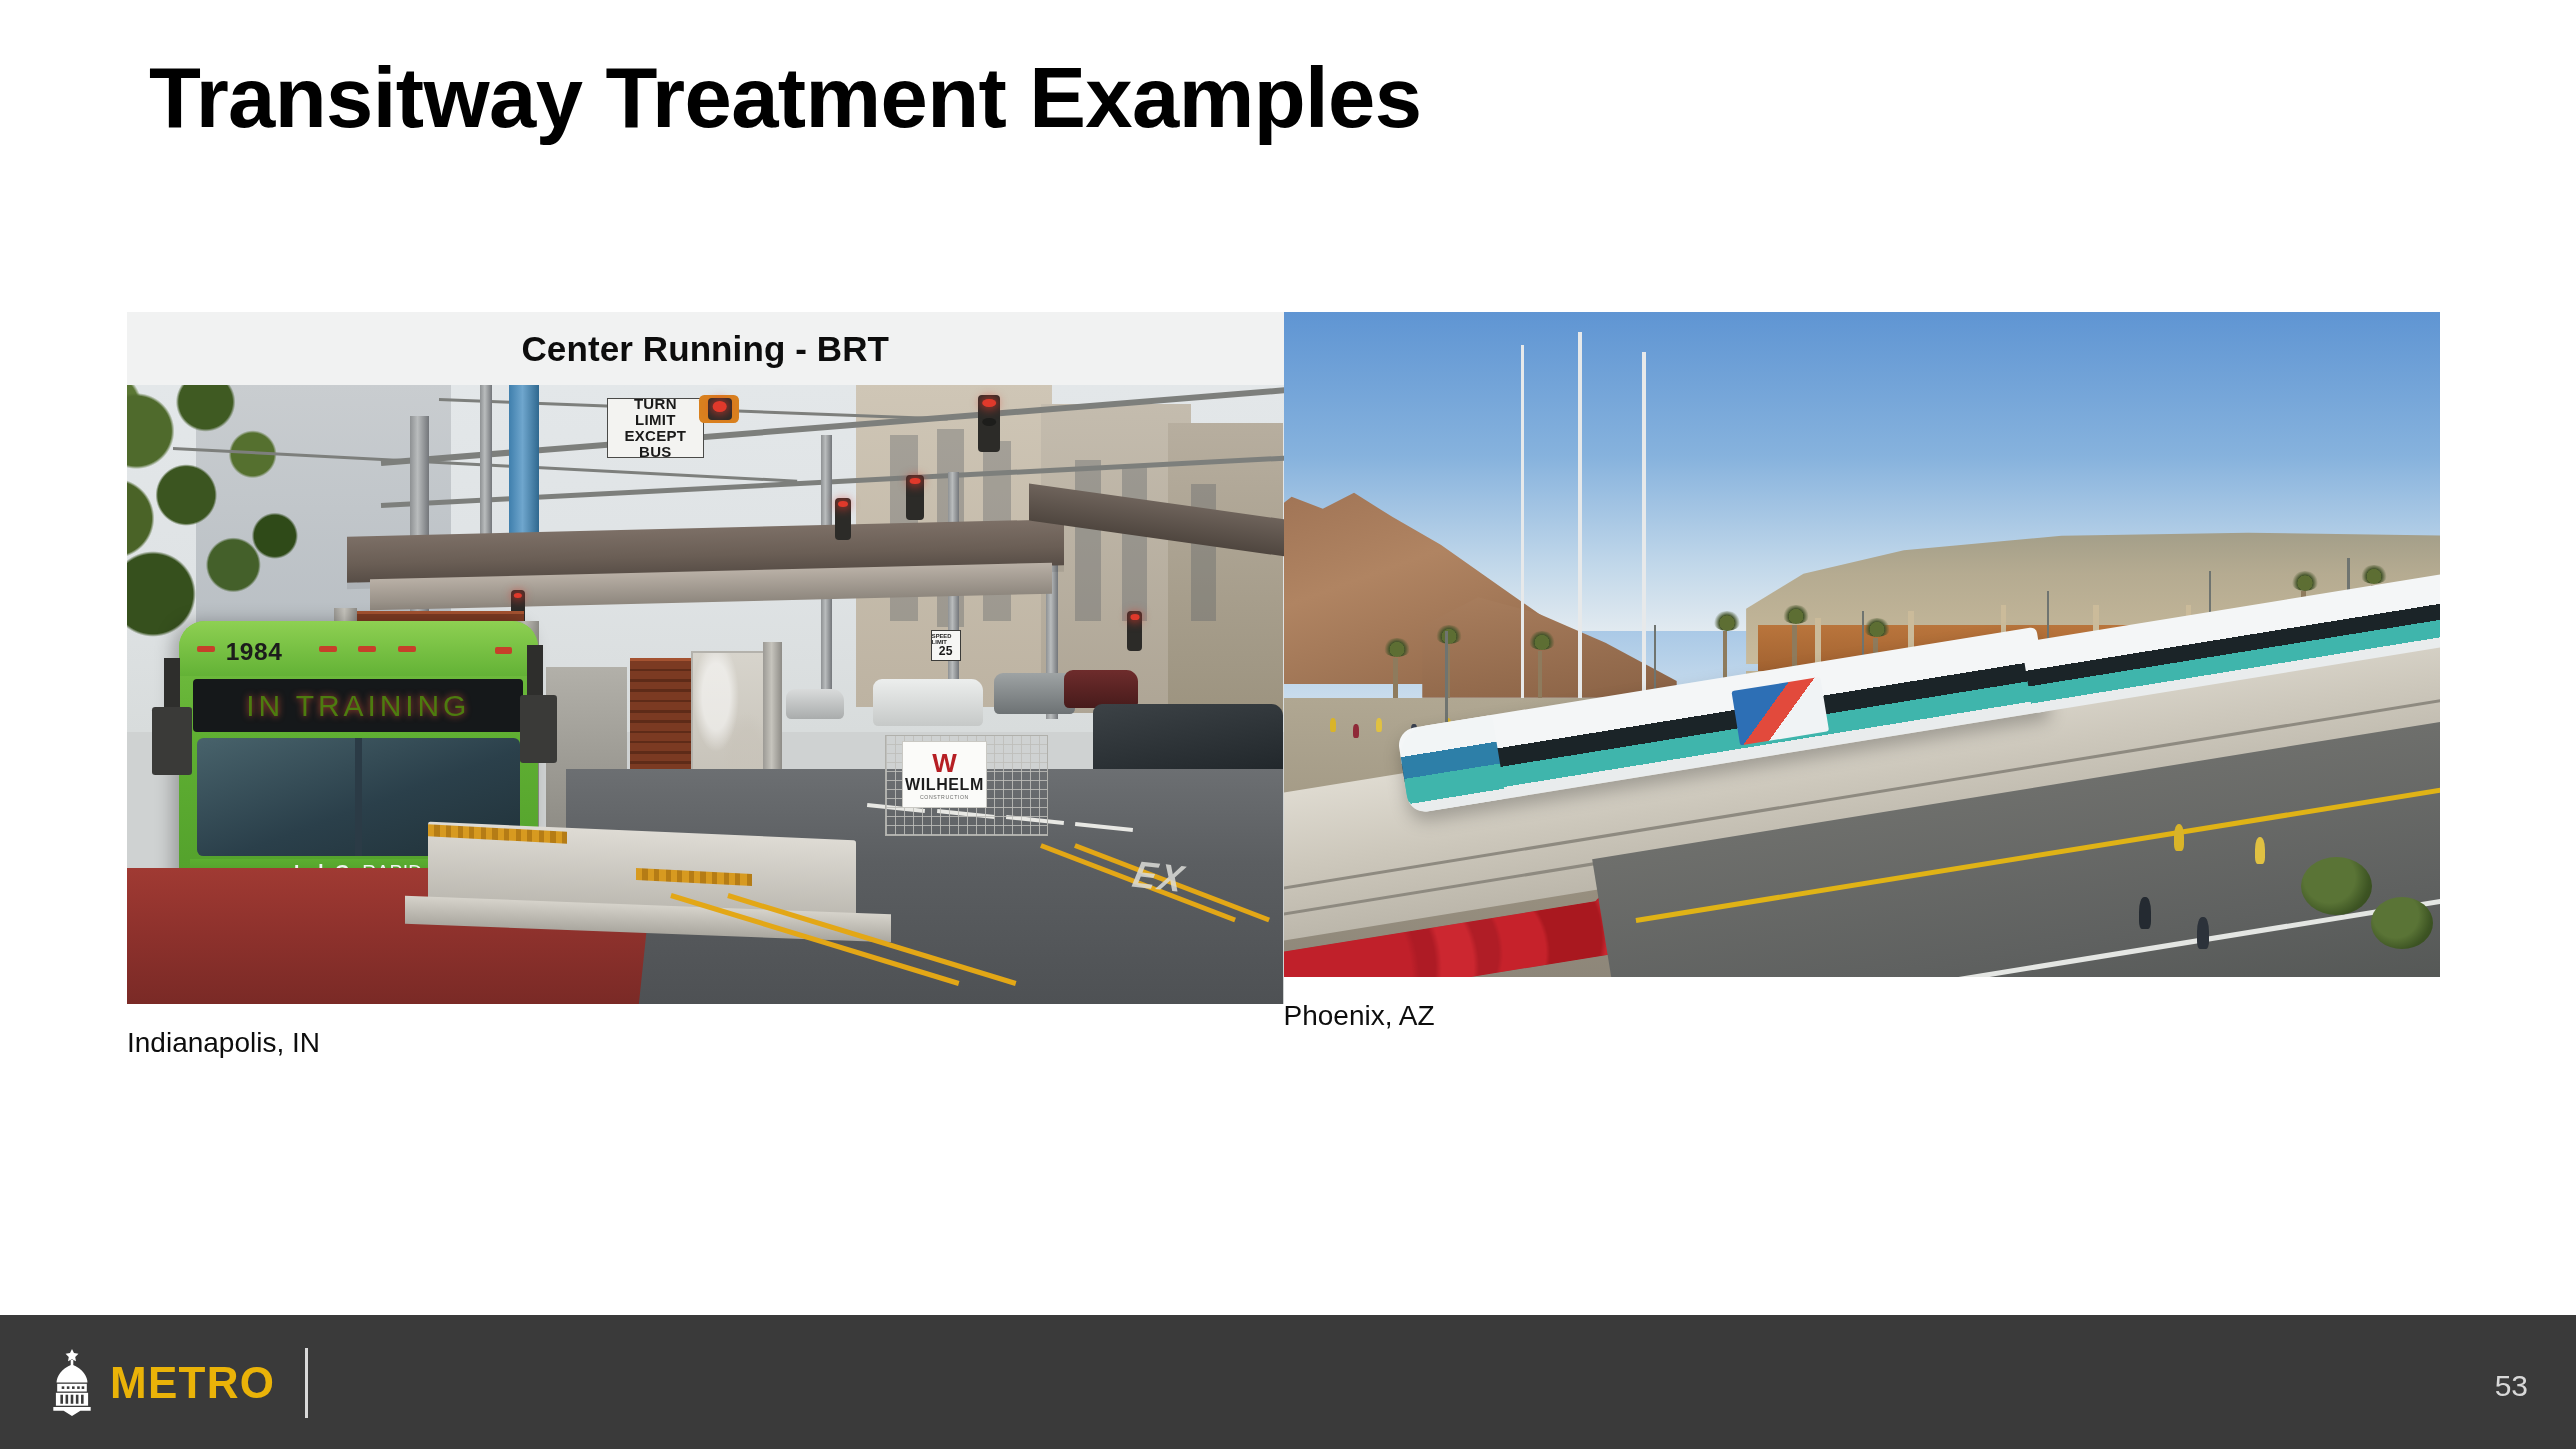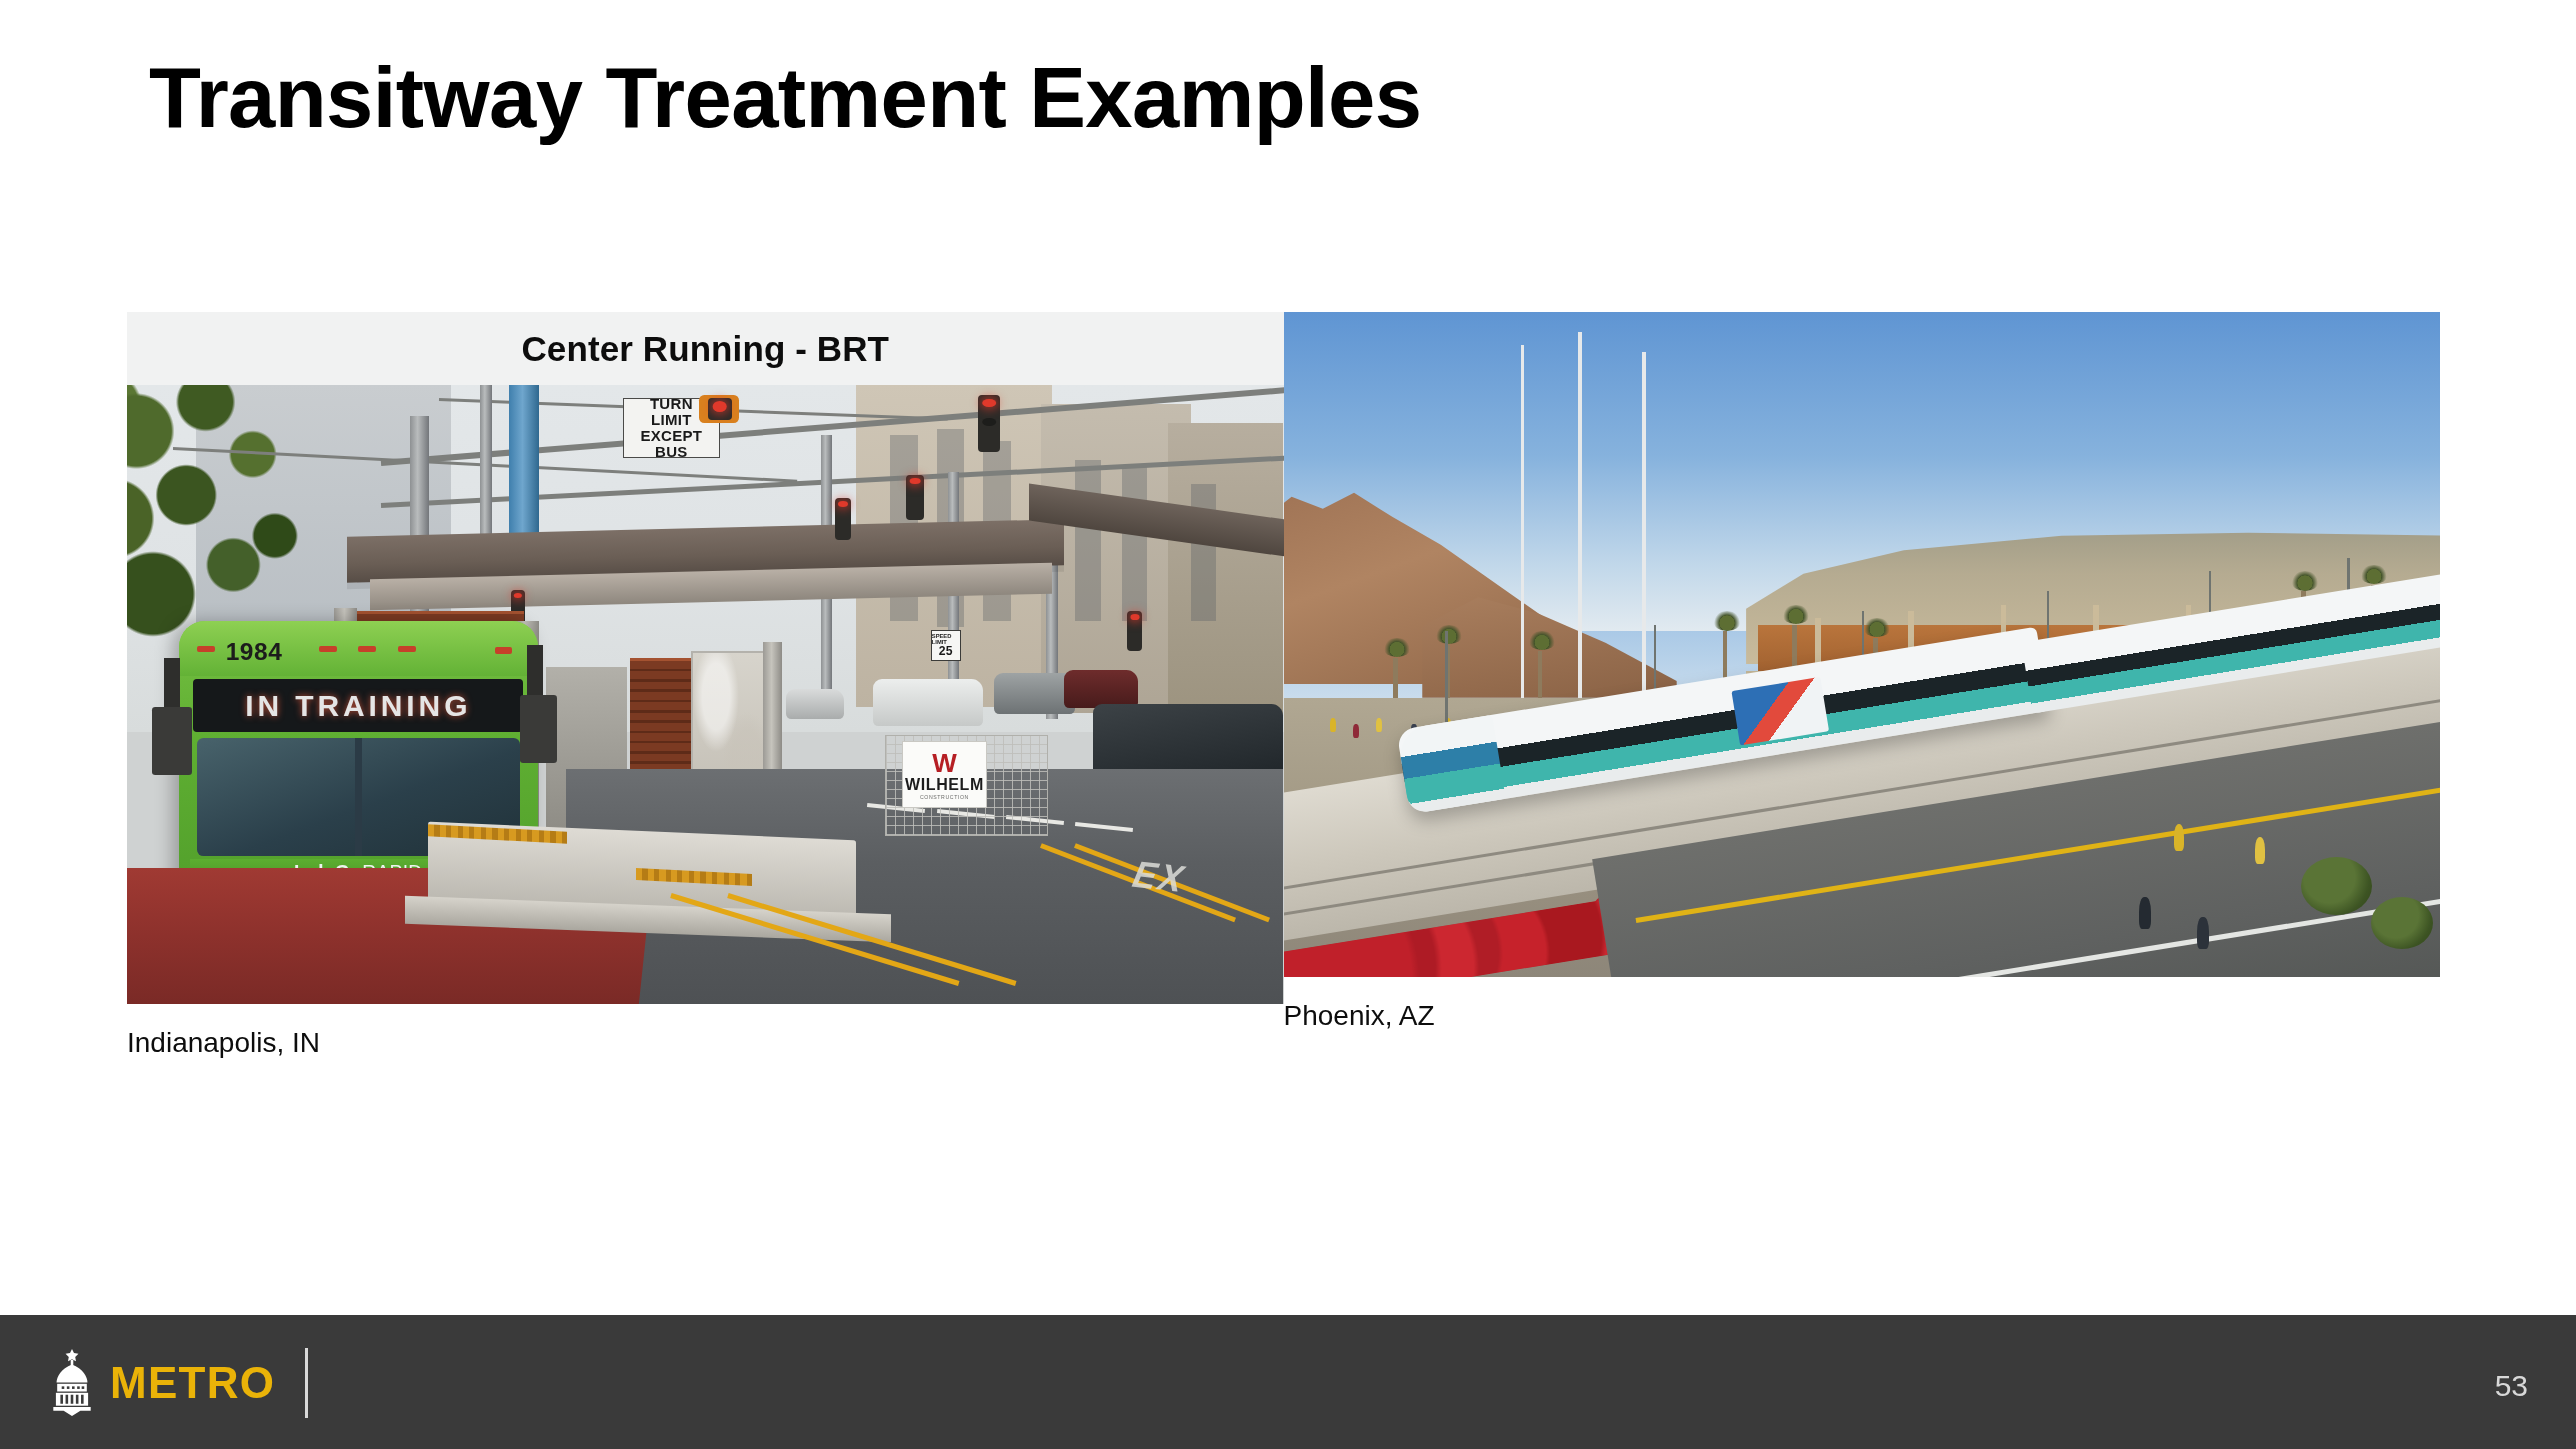--- a/index.html
+++ b/index.html
@@ -151,21 +151,21 @@
   }
   .brt .lamp-red { background: #e0392b; box-shadow: 0 0 9px 3.2px rgba(224,57,43,.55); }
   .brt .lamp-off { background: #1d1d1b; }
   .brt .signal-housing { position: absolute; background: #d9811f; border-radius: 5.2px; }
 
   
   .brt .road-sign {
     position: absolute; background: #f3f3f1; border: 1.9px solid #4a4a48;
     color: #1a1a1a; display: flex; flex-direction: column;
     align-items: center; justify-content: center;
-    font-weight: 700; line-height: 1.05; letter-spacing: 0.3px; margin-left: 16px;
+    font-weight: 700; line-height: 1.05; letter-spacing: 0.3px;
   }
   .brt .speed-sign {
     position: absolute; background: #f6f6f4; border: 1.3px solid #3b3b39;
     color: #1a1a1a; display: flex; flex-direction: column;
     align-items: center; justify-content: center; font-weight: 700;
     line-height: 1;
   }
 
   
   .brt .shelter-glass {
@@ -205,21 +205,21 @@
   .brt .clearance-lamp {
     position: absolute; background: #c6402a; border-radius: 1.9px; height: 6.4px;
   }
   .brt .headsign {
     position: absolute; left: 4%; top: 19%; width: 92%; height: 17%;
     background: #15181a; border-radius: 3.9px;
     display: flex; align-items: center; justify-content: center;
     overflow: hidden;
   }
   .brt .headsign-text {
-    color: #e5e5e5; font-weight: 700; letter-spacing: 3.9px;
+    color: #4d7c0f; font-weight: 400; letter-spacing: 3.9px;
     text-shadow: 0 0 7.7px rgba(239,91,60,.8);
   }
   .brt .windshield {
     position: absolute; left: 5%; top: 38%; width: 90%; height: 38%;
     background: linear-gradient(160deg, rgba(70,92,112,.92), rgba(40,58,76,.95) 55%, rgba(30,44,58,.95));
     border-radius: 6.4px;
   }
   .brt .windshield-split {
     position: absolute; left: 49%; top: 0; width: 2.2%; height: 100%;
     background: #2b3b46;

